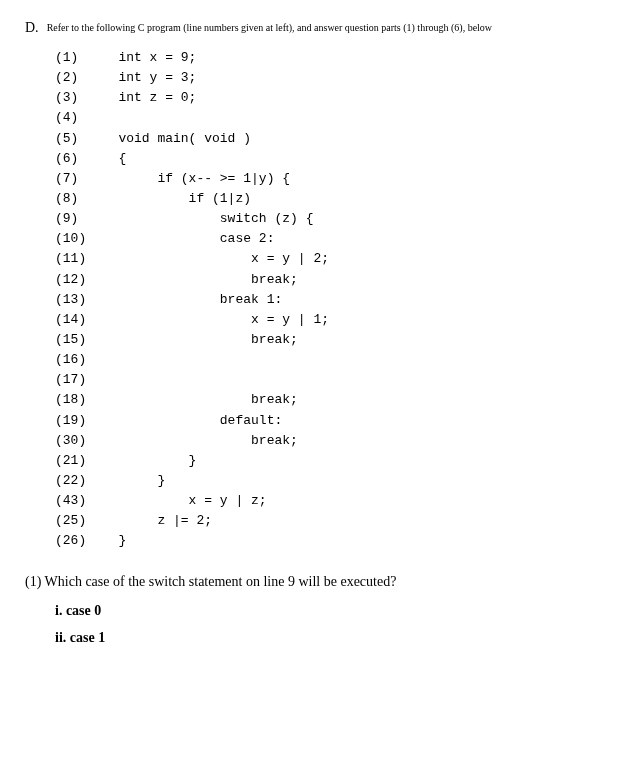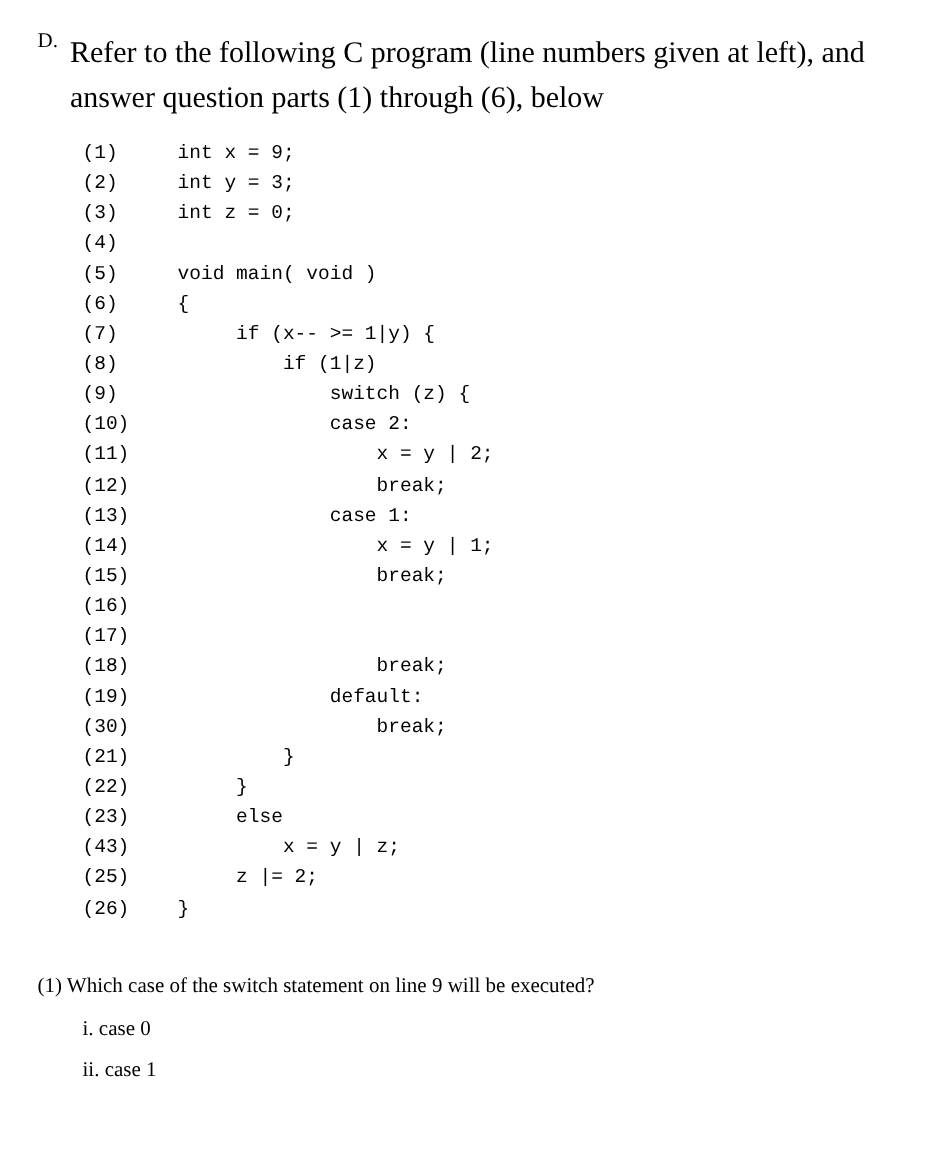--- a/index.html
+++ b/index.html
@@ -20,21 +20,21 @@
       display: flex;
       flex-direction: row;
       margin-bottom: 8px;
     }
     .question-label {
       font-weight: normal;
       margin-right: 8px;
       white-space: nowrap;
     }
     .question-text {
-      font-size: 20px;
+      font-size: 10px;
       line-height: 1.5;
     }
     .code-section {
       margin: 12px 0 12px 30px;
       font-family: 'Courier New', Courier, monospace;
       font-size: 13px;
       line-height: 1.55;
     }
     .code-line {
       display: flex;
@@ -47,20 +47,21 @@
     .code-content {
       white-space: pre;
     }
     .sub-question {
       margin-top: 18px;
       margin-bottom: 10px;
       font-size: 14px;
     }
     .answer-options {
       margin-left: 30px;
+      font-weight: bold;
     }
     .answer-option {
       margin-bottom: 6px;
       font-size: 14px;
       line-height: 1.5;
     }
   </style>
 </head>
 <body>
 
@@ -114,21 +115,21 @@
       <div class="code-line">
         <span class="line-num">(11)</span>
         <span class="code-content">                    x = y | 2;</span>
       </div>
       <div class="code-line">
         <span class="line-num">(12)</span>
         <span class="code-content">                    break;</span>
       </div>
       <div class="code-line">
         <span class="line-num">(13)</span>
-        <span class="code-content">                case 1:</span>
+        <span class="code-content">                break 1:</span>
       </div>
       <div class="code-line">
         <span class="line-num">(14)</span>
         <span class="code-content">                    x = y | 1;</span>
       </div>
       <div class="code-line">
         <span class="line-num">(15)</span>
         <span class="code-content">                    break;</span>
       </div>
       <div class="code-line">
@@ -151,39 +152,35 @@
       </div>
       <div class="code-line">
         <span class="line-num">(21)</span>
         <span class="code-content">            }</span>
       </div>
       <div class="code-line">
         <span class="line-num">(22)</span>
         <span class="code-content">        }</span>
       </div>
       <div class="code-line">
-        <span class="line-num">(23)</span>
-        <span class="code-content">        else</span>
-      </div>
-      <div class="code-line">
         <span class="line-num">(43)</span>
         <span class="code-content">            x = y | z;</span>
       </div>
       <div class="code-line">
         <span class="line-num">(25)</span>
         <span class="code-content">        z |= 2;</span>
       </div>
       <div class="code-line">
         <span class="line-num">(26)</span>
         <span class="code-content">   }</span>
       </div>
     </div>
 
   <div id="sub-questions-container">
-  <div style="margin-top: 34px;">
+  <div style="margin-top: 22px;">
         <div class="sub-question">(1) Which case of the switch statement on line 9 will be executed?</div>
         <div class="answer-options">
           <div class="answer-option">i.  case 0</div>
           <div class="answer-option">ii.  case 1</div>
         </div>
       </div>
     </div>
 </div>
 
 </body></html>

